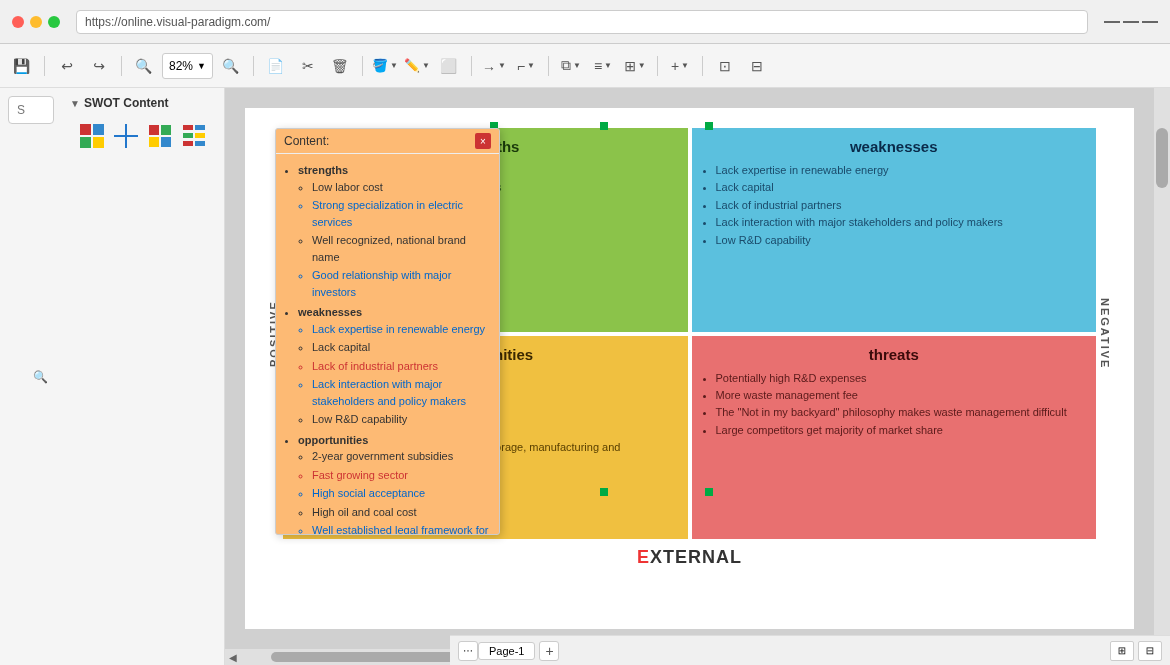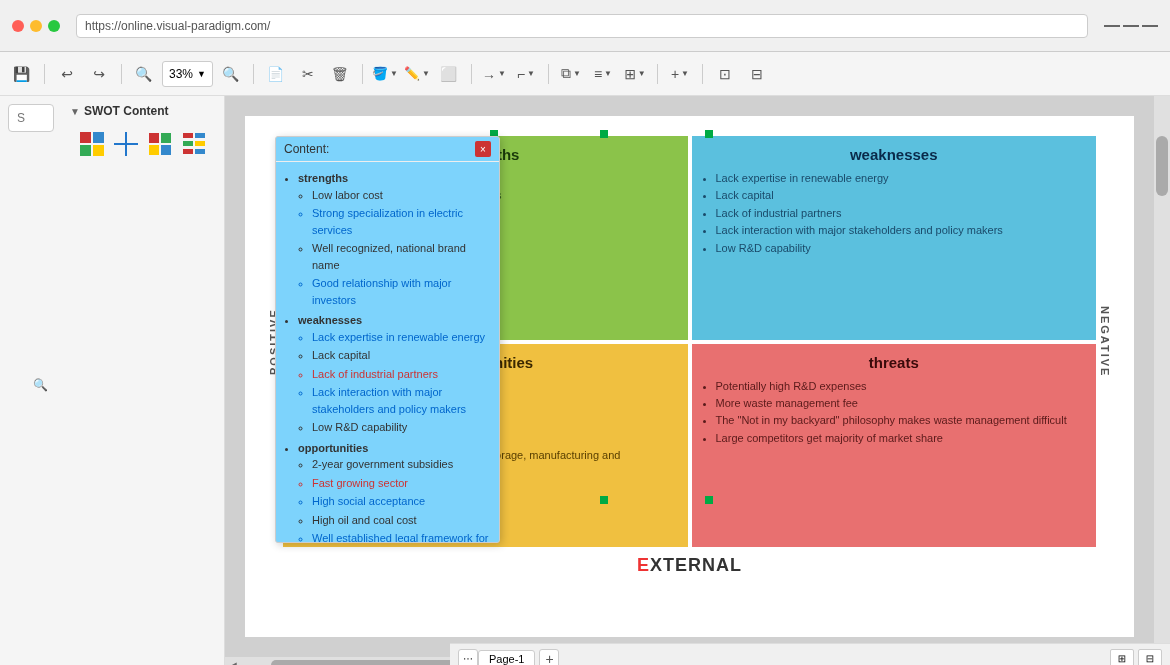--- a/index.html
+++ b/index.html
@@ -1,19 +1,19 @@
 <!DOCTYPE html>
 <html><head>
   <meta charset="utf-8">
   <style>
     * { box-sizing: border-box; margin: 0; padding: 0; }
     body { font-family: -apple-system, BlinkMacSystemFont, 'Segoe UI', Arial, sans-serif; background: #e8e8e8; width: 1170px; height: 665px; overflow: hidden; }
 
     
-    .browser-chrome { background: #f0f0f0; border-bottom: 1px solid #ccc; height: 52px; display: flex; align-items: center; padding: 0 12px; gap: 8px; }
+    .browser-chrome { background: #f0f0f0; border-bottom: 1px solid #ccc; height: 44px; display: flex; align-items: center; padding: 0 12px; gap: 8px; }
     .browser-dots { display: flex; gap: 6px; }
     .dot { width: 12px; height: 12px; border-radius: 50%; }
     .dot-red { background: #ff5f57; }
     .dot-yellow { background: #febc2e; }
     .dot-green { background: #28c840; }
     .url-bar { flex: 1; background: white; border: 1px solid #ccc; border-radius: 4px; height: 24px; display: flex; align-items: center; padding: 0 8px; font-size: 12px; color: #555; margin: 0 8px; }
     .browser-menu { margin-left: auto; display: flex; gap: 3px; }
     .hamburger-line { width: 16px; height: 2px; background: #666; display: block; margin: 2px 0; }
 
     
@@ -66,21 +66,21 @@
     .cell-opportunities { background: #f0c040; color: #5a4000; }
     .cell-opportunities h3 { color: #3a2800; }
     .cell-threats { background: #e87070; color: #5a1a1a; }
     .cell-threats h3 { color: #3a0a0a; }
     .swot-external-label { text-align: center; font-size: 18px; font-weight: bold; color: #333; margin-top: 8px; letter-spacing: 1px; }
 
     
     .handle { width: 8px; height: 8px; background: #00aa44; position: absolute; }
 
     
-    .content-panel { position: absolute; left: 30px; top: 20px; width: 225px; background: #7dd3fc; border: 1px solid #ccc; border-radius: 3px; box-shadow: 2px 2px 8px rgba(0,0,0,0.2); z-index: 10; }
+    .content-panel { position: absolute; left: 30px; top: 20px; width: 225px; background: #fdba74; border: 1px solid #ccc; border-radius: 3px; box-shadow: 2px 2px 8px rgba(0,0,0,0.2); z-index: 10; }
     .content-panel-header { display: flex; align-items: center; justify-content: space-between; padding: 4px 8px; border-bottom: 1px solid #eee; font-size: 12px; color: #333; }
     .content-panel-close { width: 16px; height: 16px; background: #cc3333; border-radius: 2px; display: flex; align-items: center; justify-content: center; color: white; font-size: 10px; cursor: pointer; }
     .content-panel-body { height: 380px; overflow-y: auto; padding: 8px; font-size: 11px; }
     .content-panel-body ul { padding-left: 14px; }
     .content-panel-body li { margin-bottom: 2px; line-height: 1.5; }
     .content-panel-body > ul > li { font-weight: bold; color: #333; margin-bottom: 4px; }
     .content-panel-body > ul > li > ul > li { font-weight: normal; }
     .text-blue { color: #0066cc; }
     .text-red { color: #cc3333; }
 
@@ -118,21 +118,21 @@
 </div>
 
 <div class="toolbar">
   <button class="toolbar-btn">💾</button>
   <div class="toolbar-separator"></div>
   <button class="toolbar-btn">↩</button>
   <button class="toolbar-btn">↪</button>
   <div class="toolbar-separator"></div>
   <button class="toolbar-btn">🔍</button>
   <div class="zoom-control">
-    <span>33%</span>
+    <span>82%</span>
     <span style="font-size:9px; margin-left:2px;">▼</span>
   </div>
   <button class="toolbar-btn">🔍</button>
   <div class="toolbar-separator"></div>
   <button class="toolbar-btn">📄</button>
   <button class="toolbar-btn">✂</button>
   <button class="toolbar-btn">🗑</button>
   <div class="toolbar-separator"></div>
   <button class="toolbar-btn" style="display:flex;align-items:center;gap:2px;">
     <span style="font-size:13px;">🪣</span>

